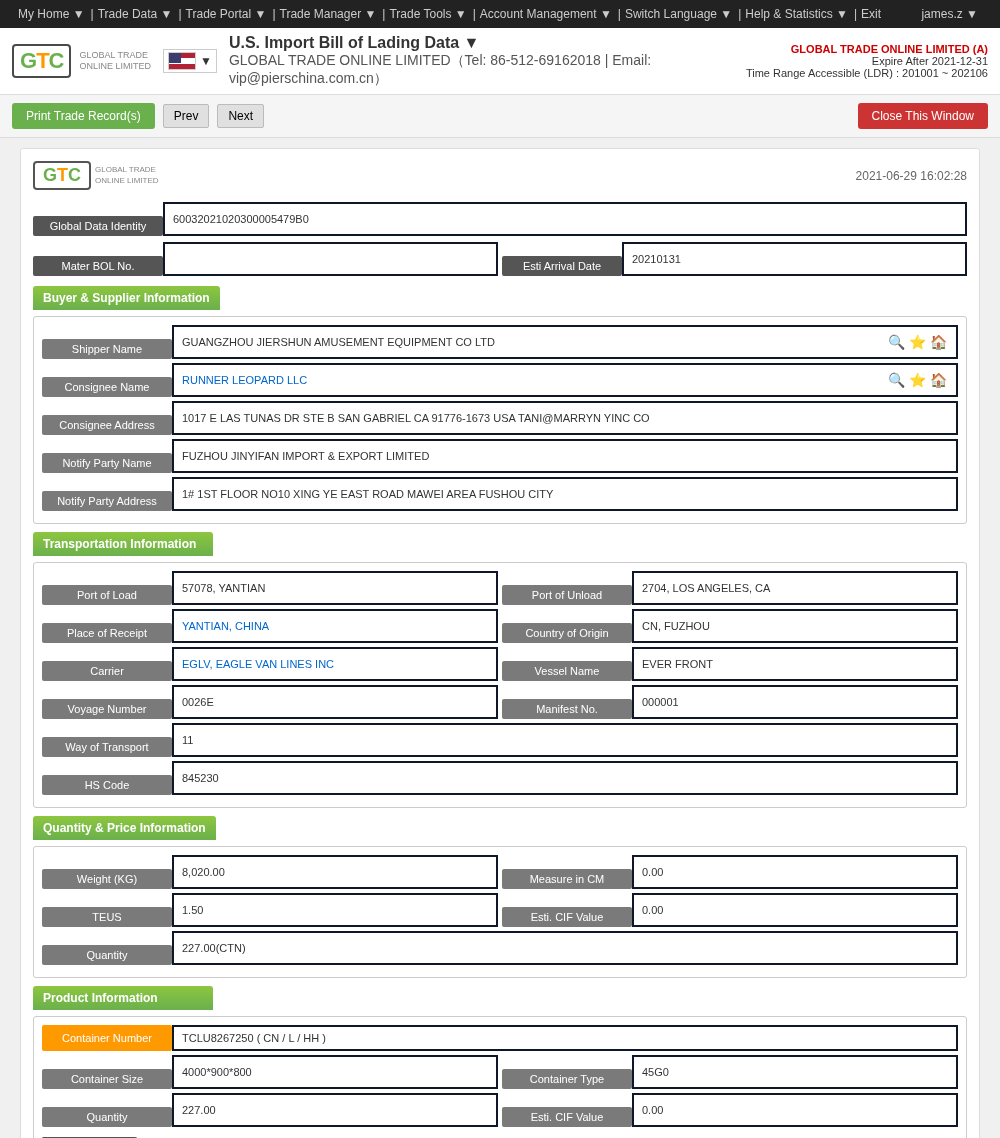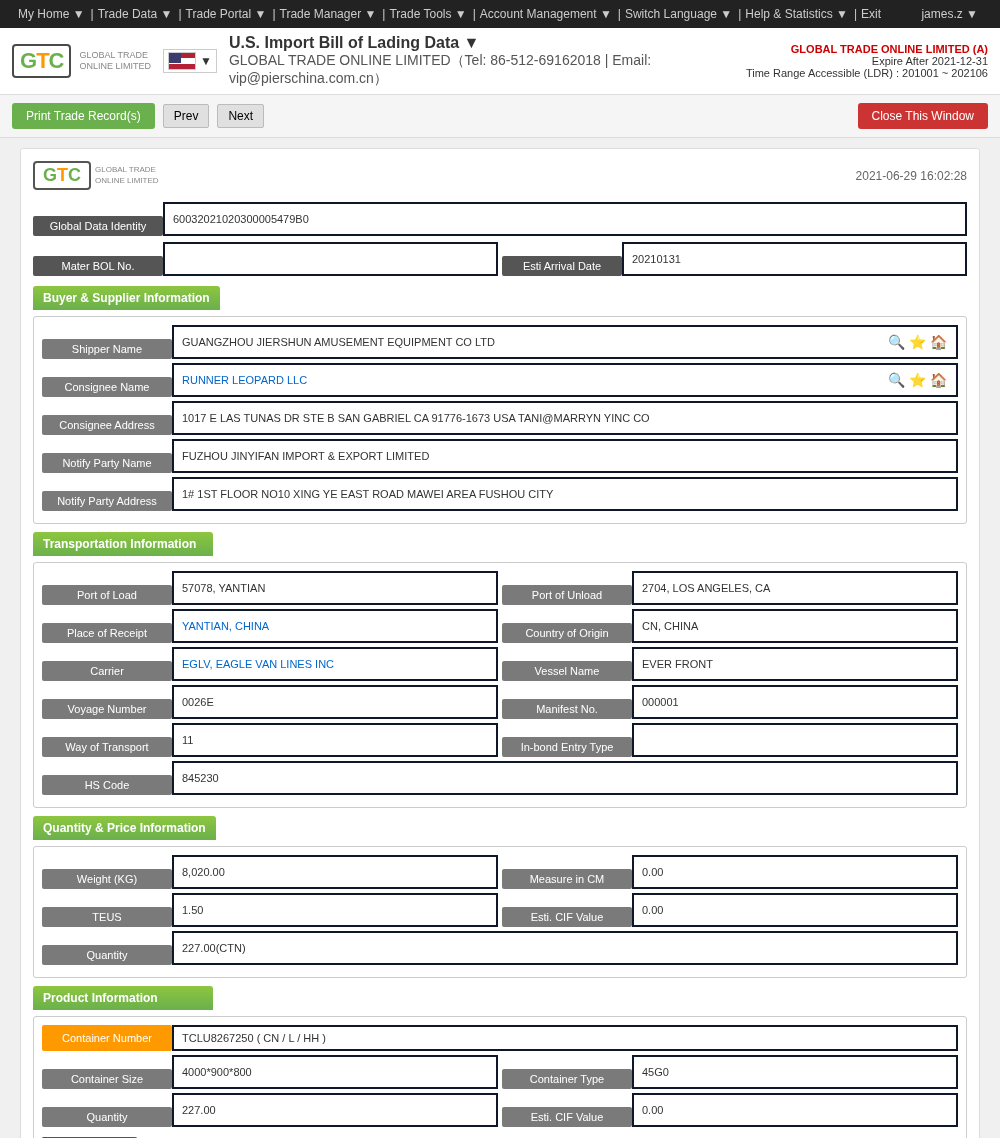--- a/index.html
+++ b/index.html
@@ -393,21 +393,21 @@
           </div>
         </div>
 
         <div class="two-col-fields" style="margin-top:4px;">
           <div class="field-row">
             <div class="field-label">Place of Receipt</div>
             <div class="field-value blue-link">YANTIAN, CHINA</div>
           </div>
           <div class="field-row">
             <div class="field-label">Country of Origin</div>
-            <div class="field-value">CN, CHINA</div>
+            <div class="field-value">CN, FUZHOU</div>
           </div>
         </div>
 
         <div class="two-col-fields" style="margin-top:4px;">
           <div class="field-row">
             <div class="field-label">Carrier</div>
             <div class="field-value blue-link">EGLV, EAGLE VAN LINES INC</div>
           </div>
           <div class="field-row">
             <div class="field-label">Vessel Name</div>
@@ -423,24 +423,20 @@
           <div class="field-row">
             <div class="field-label">Manifest No.</div>
             <div class="field-value">000001</div>
           </div>
         </div>
 
         <div class="two-col-fields" style="margin-top:4px;">
           <div class="field-row">
             <div class="field-label">Way of Transport</div>
             <div class="field-value">11</div>
-          </div>
-          <div class="field-row">
-            <div class="field-label">In-bond Entry Type</div>
-            <div class="field-value"></div>
           </div>
         </div>
 
         <div class="field-row" style="margin-top:4px;">
           <div class="field-label">HS Code</div>
           <div class="field-value">845230</div>
         </div>
       </div>
     </div>
 

